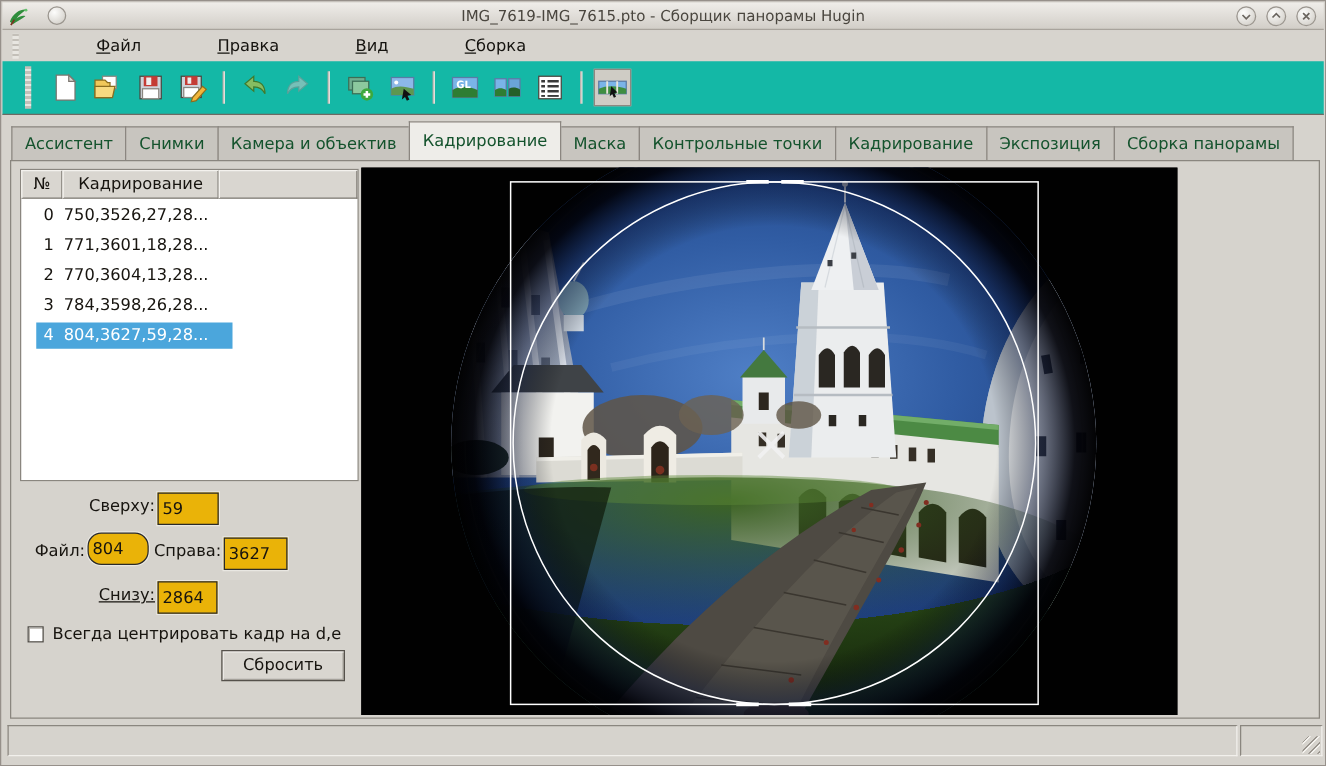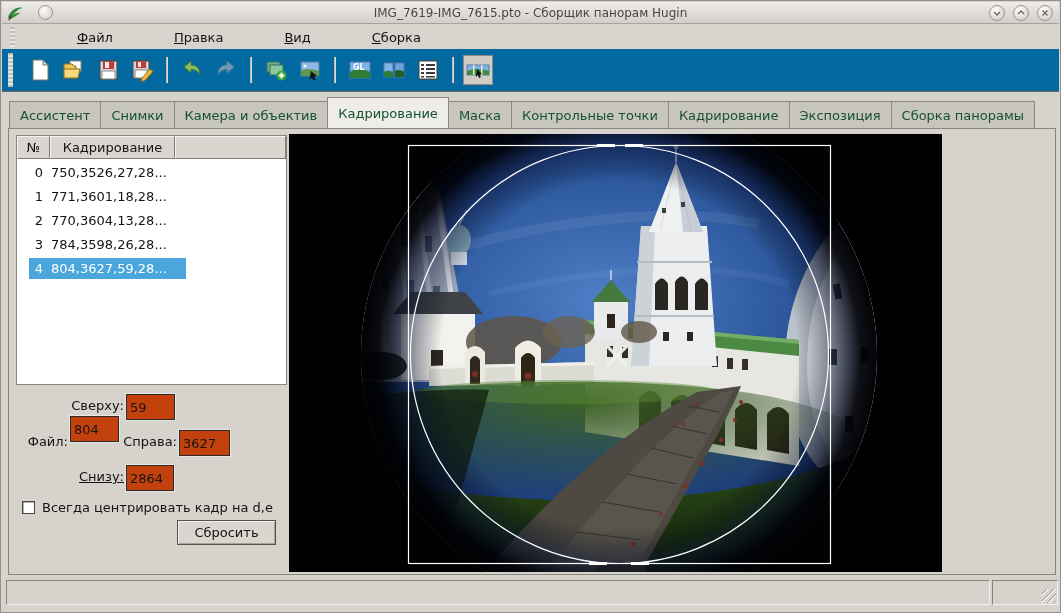--- a/index.html
+++ b/index.html
@@ -25,22 +25,22 @@
   
   #menubar { position:absolute; left:1px; top:24px; right:1px; height:24px;
     background:#d7d4ce; display:flex; align-items:center; padding-left:8px;gap:43px; }
   #menubar .gripper, #toolbar .gripper { width:5px; height:80%;
     background:repeating-linear-gradient(#c3bfb8 0 2px, #e8e6e1 2px 4px); margin-right:10px; }
   .menu-item { font-size:13px; color:#15130f; padding:3px 9px; display:inline-block; }
   .menu-item::first-letter { text-decoration:underline; }
 
   
   #toolbar { position:absolute; left:1px; top:48px; right:1px; height:43px;
-    background:#0369a1; border-bottom:1px solid #6d6963;
-    display:flex; align-items:center; padding-left:6px; }
+    background:#14b8a6; border-bottom:1px solid #6d6963;
+    display:flex; align-items:center; padding-left:18px; }
   .tool-btn { width:30px; height:30px; margin:0 2px; display:flex; align-items:center;
     justify-content:center; border:1px solid transparent; }
   .tool-btn.framed { border:1px solid #8d8881; background:#cfccc5; }
   .tool-sep { width:2px; height:26px; margin:0 7px;
     background:linear-gradient(90deg,#aba69f,#f0eeea); }
 
   
   #tabbar { position:absolute; left:1px; top:91px; right:1px; height:36px; }
   #tabstrip { position:absolute; left:7px; bottom:0; display:flex; align-items:flex-end; }
   .tab { height:27px; padding:0 10px; display:flex; align-items:center;
@@ -59,21 +59,21 @@
   .hdr-cell { background:#d9d6d0; border:1px solid; border-color:#f4f2ee #7f7b74 #7f7b74 #f4f2ee;
     font-size:13px; color:#17140f; display:flex; align-items:center; justify-content:center; }
   .hdr-num { width:33px; } .hdr-crop { width:125px; } .hdr-rest { flex:1; }
   .lrow { display:flex; height:21px; align-items:center; font-size:13px; color:#17140f;
     width:157px; margin-left:12px; margin-top:3px; }
   .lrow .rnum { width:22px; text-align:right; padding-right:8px; }
   .lrow.selected { background:#4ba6dc; color:#ffffff; }
 
   
   .fld-label { position:absolute; font-size:13px; color:#17140f; text-align:right; }
-  .fld-input { position:absolute; height:22px; background:#c2410c;
+  .fld-input { position:absolute; height:22px; background:#eab308;
     border:1px solid #2a2a2a; box-shadow:0 0 0 1px #e9e7e2;
     font-family:"DejaVu Sans", sans-serif; font-size:13px; color:#17140f; padding:12px 3px; }
   #center-check-row { position:absolute; left:13px; top:371px; display:flex; align-items:center; }
   #center-checkbox { width:13px; height:13px; background:#fff; border:1px solid #4a463f;
     box-shadow:inset 1px 1px 0 #b5b1aa; }
   #center-check-label { font-size:13px; color:#17140f; margin-left:7px; }
   #reset-button { position:absolute; left:168px; top:391px; width:99px; height:25px;
     background:#d9d6d0; border:1px solid #55514b;
     box-shadow:inset 1px 1px 0 #f2f0ec, inset -1px -1px 0 #a5a19a;
     font-family:"DejaVu Sans", sans-serif; font-size:13px; color:#17140f; }
@@ -98,21 +98,21 @@
 
 <div id="window">
 
   <div id="titlebar">
     <svg id="app-icon" viewBox="0 0 20 18">
       <path d="M2 14 C5 5 13 2 17 3 C13 6 10 8 8 11 C11 9 14 8 16 9 C12 12 8 14 5 16 Z" fill="#2f8d3c"></path>
       <path d="M6 12 L3 17" stroke="#7a3020" stroke-width="1.6"></path>
       <circle cx="16.5" cy="3.5" r="1.3" fill="#66c26e"></circle>
     </svg>
     <div class="tb-circle"></div>
-    <div id="title-text">IMG_7619-IMG_7615.pto - Сборщик панорам Hugin</div>
+    <div id="title-text">IMG_7619-IMG_7615.pto - Сборщик панорамы Hugin</div>
     <div id="win-buttons">
       <div class="tb-circle">
         <svg width="10" height="10" viewBox="0 0 10 10">
             <path d="M2 4 L5 7 L8 4" fill="none" stroke="#6b6660" stroke-width="1.4"></path>
           </svg>
       </div>
       <div class="tb-circle">
         <svg width="10" height="10" viewBox="0 0 10 10">
             <path d="M2 6 L5 3 L8 6" fill="none" stroke="#6b6660" stroke-width="1.4"></path>
           </svg>
@@ -281,21 +281,21 @@
             <span class="rnum">4</span>
             <span>804,3627,59,28...</span>
           </div>
         </div>
     </div>
 
     <label class="fld-label" style="left:40px; top:269px; width:75px;">Сверху:</label>
     <input class="fld-input" style="left: 117px; top: 265px; width: 49px;" value="59">
 
     <label class="fld-label" style="left:5px; top:305px; width:54px;">Файл:</label>
-    <input class="fld-input" style="left: 61px; top: 287px; width: 49px;" value="804">
+    <input class="fld-input" style="left: 61px; top: 297px; width: 49px; border-radius: 11px;" value="804">
 
     <label class="fld-label" style="left:109px; top:305px; width:59px;">Справа:</label>
     <input class="fld-input" style="left: 170px; top: 301px; width: 51px;" value="3627">
 
     <label class="fld-label" style="left:40px; top:340px; width:75px;text-decoration:underline;">Снизу:</label>
     <input class="fld-input" style="left: 117px; top: 336px; width: 48px;" value="2864">
 
     <div id="center-check-row">
       <div id="center-checkbox"></div>
       <div id="center-check-label">Всегда центрировать кадр на d,e</div>

